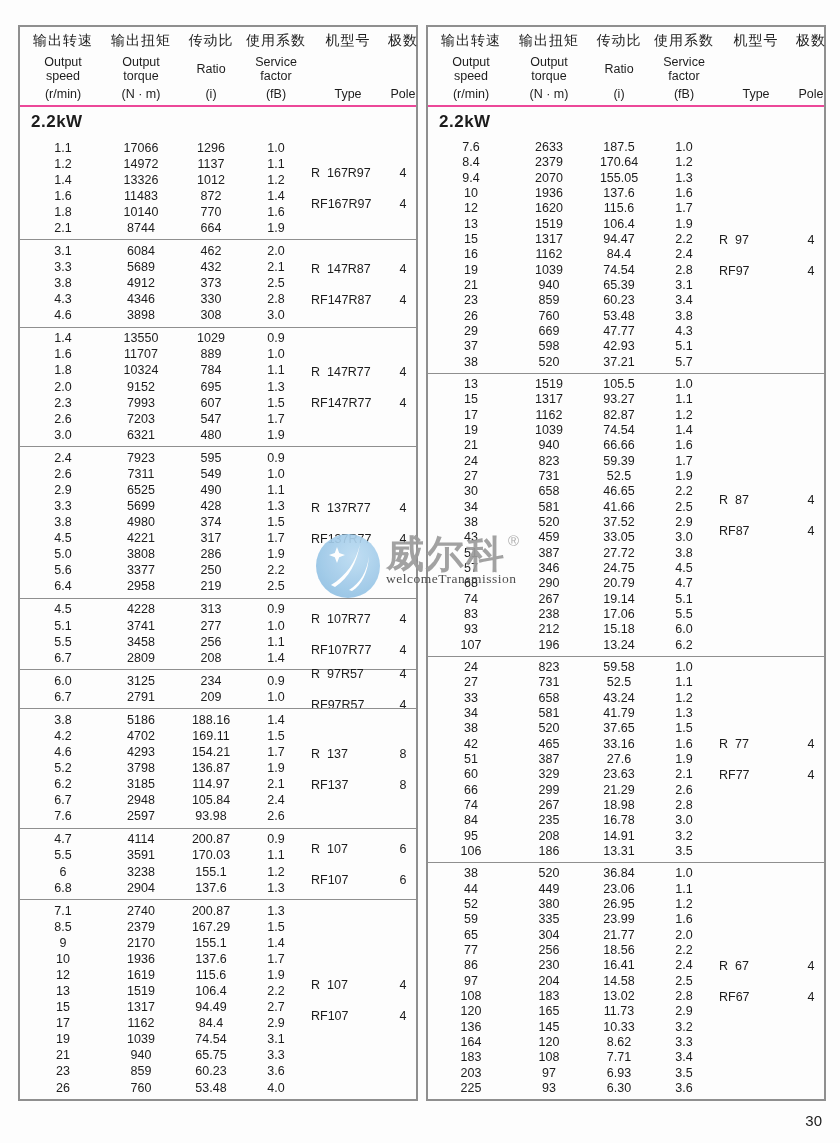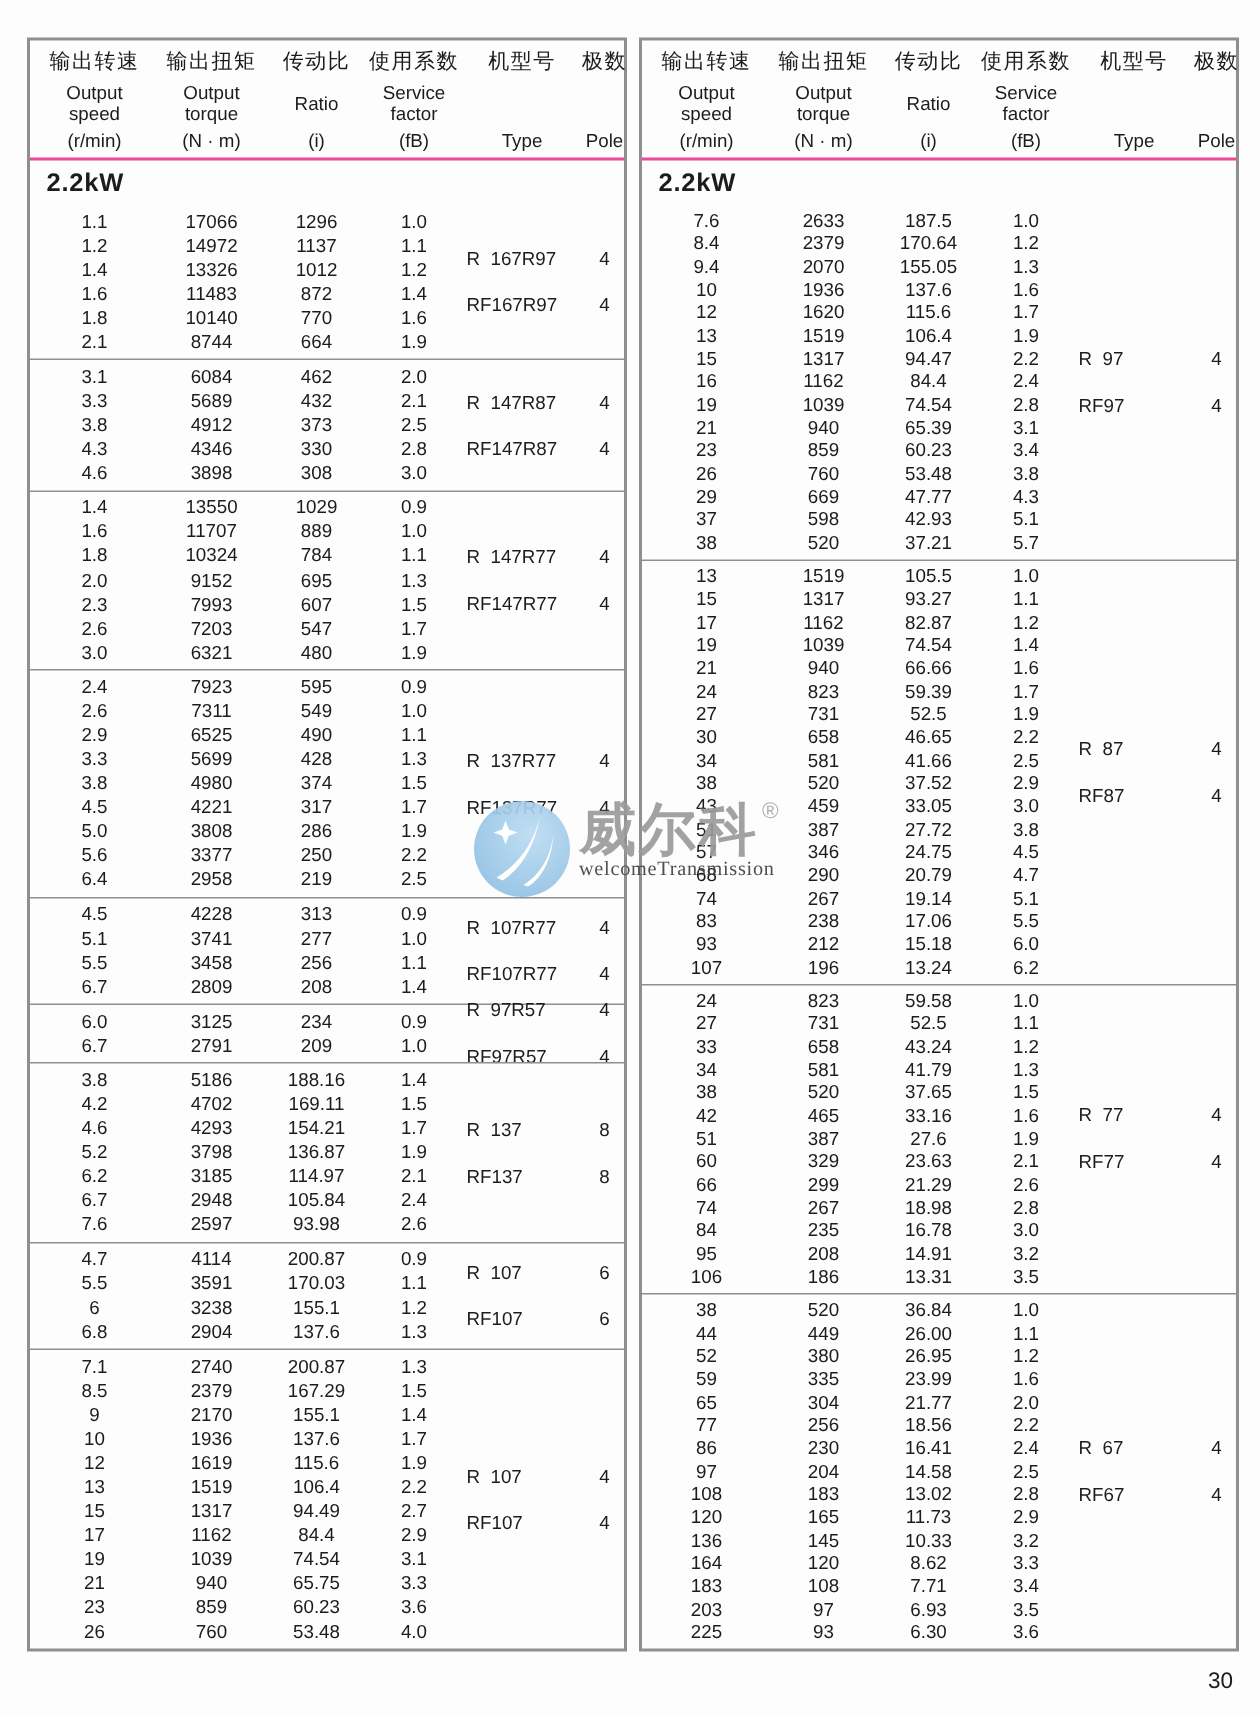--- a/index.html
+++ b/index.html
@@ -901,21 +901,21 @@
         <div class="rows">
           <div class="row">
             <div class="cell">38</div>
             <div class="cell">520</div>
             <div class="cell">36.84</div>
             <div class="cell">1.0</div>
           </div>
           <div class="row">
             <div class="cell">44</div>
             <div class="cell">449</div>
-            <div class="cell">26.00</div>
+            <div class="cell">23.06</div>
             <div class="cell">1.1</div>
           </div>
           <div class="row">
             <div class="cell">52</div>
             <div class="cell">380</div>
             <div class="cell">26.95</div>
             <div class="cell">1.2</div>
           </div>
           <div class="row">
             <div class="cell">59</div>

